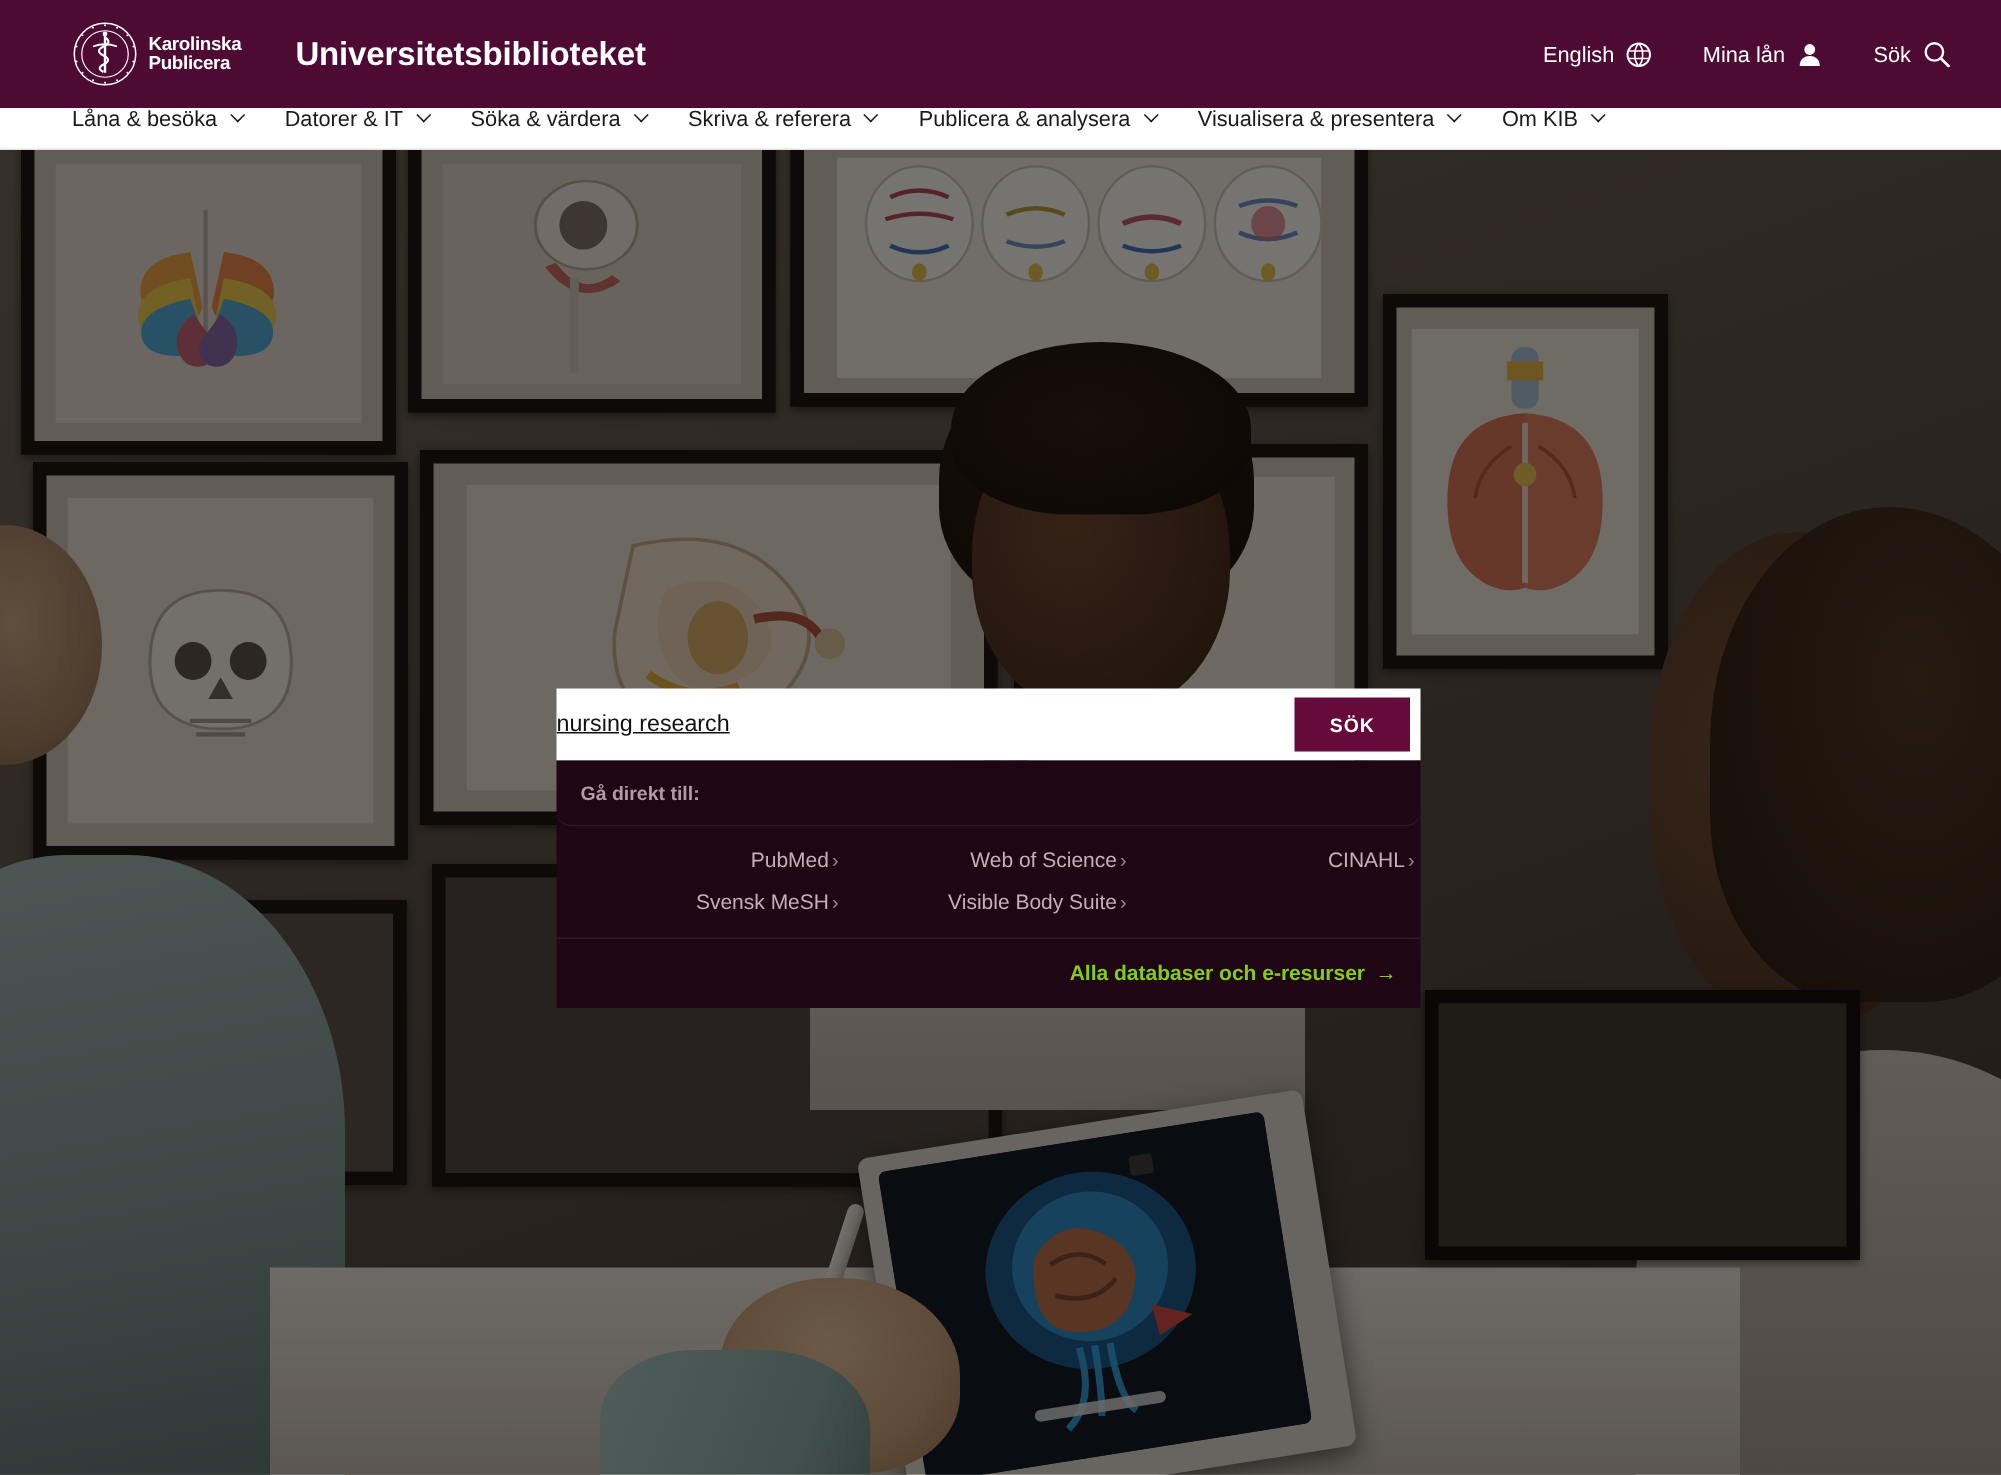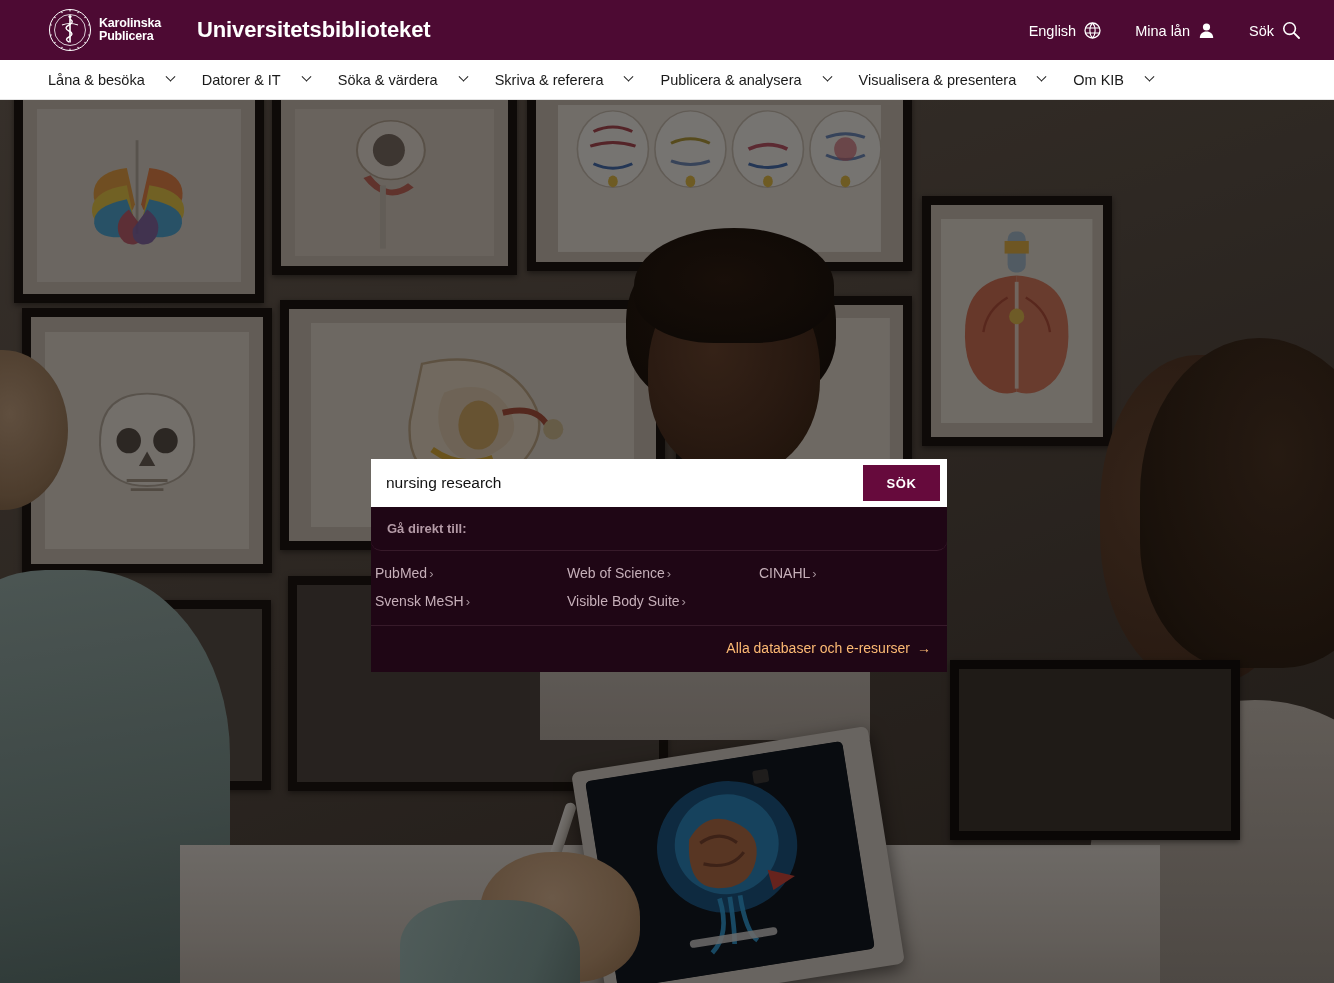--- a/index.html
+++ b/index.html
@@ -10,21 +10,21 @@
     overflow: hidden;
     font-family: "Liberation Sans", sans-serif;
     background: #1b1a18;
   }
 
   
   .topbar {
     position: absolute;
     top: 0; left: 0;
     width: 1334px;
-    height: 60px;
+    height: 72px;
     background: #4d0a33;
     display: flex;
     align-items: center;
     z-index: 40;
   }
 
   .brand {
     display: flex;
     align-items: center;
     margin-left: 48px;
@@ -88,21 +88,21 @@
   }
   .nav-inner {
     display: flex;
     align-items: center;
     margin-left: 48px;
     gap: 0px;
   }
   .nav-item {
     display: flex;
     align-items: center;
-    gap: 22px;
+    gap: 10px;
     color: #1a1a1a;
     font-size: 14.5px;
     padding: 0 14px;
     cursor: pointer;
     white-space: nowrap;
   }
   .nav-item:first-child { padding-left: 0; }
   .caret {
     display: inline-block;
     width: 7px; height: 7px;
@@ -241,22 +241,22 @@
     padding: 0 7px 0 0;
   }
   .search-field {
     flex: 1;
     border: none;
     outline: none;
     background: transparent;
     font-family: "Liberation Sans", sans-serif;
     font-size: 15.5px;
     color: #111111;
-    padding-left: 15px;
     caret-color: #111111;
+    text-decoration: underline;
   }
   .search-btn {
     width: 77px;
     height: 36px;
     background: #660a3c;
     border: none;
     color: #ffffff;
     font-family: "Liberation Sans", sans-serif;
     font-size: 13px;
     font-weight: bold;
@@ -279,35 +279,35 @@
   .dd-grid {
     display: grid;
     grid-template-columns: 1fr 1fr 1fr;
     row-gap: 0;
     padding: 8px 0 10px 0;
     border-bottom: 1px solid #371a2a;
   }
   .dd-link {
     color: #c6afb9;
     font-size: 14px;
-    text-align: left;
+    text-align: right;
     padding: 6px 4px;
     cursor: pointer;
     white-space: nowrap;
   }
   .dd-link .chev { color: #a08d96; font-size: 13px; margin-left: 2px; }
   .dd-footer {
     display: flex;
     justify-content: flex-end;
     padding: 14px 16px 16px 0;
   }
   .dd-all {
-    color: #fdba74;
+    color: #84cc16;
     font-size: 14px;
-    font-weight: normal;
+    font-weight: bold;
     cursor: pointer;
     white-space: nowrap;
   }
   .dd-all .arrow { margin-left: 7px; }
 </style>
 </head>
 <body>
 
 <div class="topbar">
 

